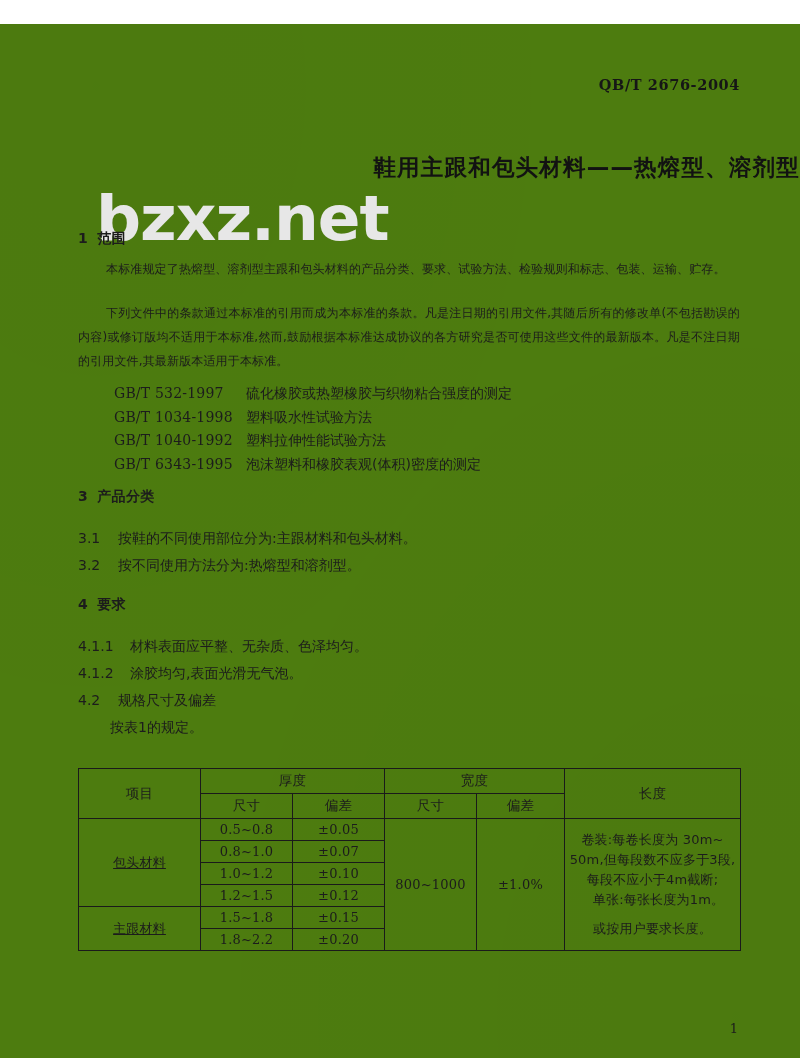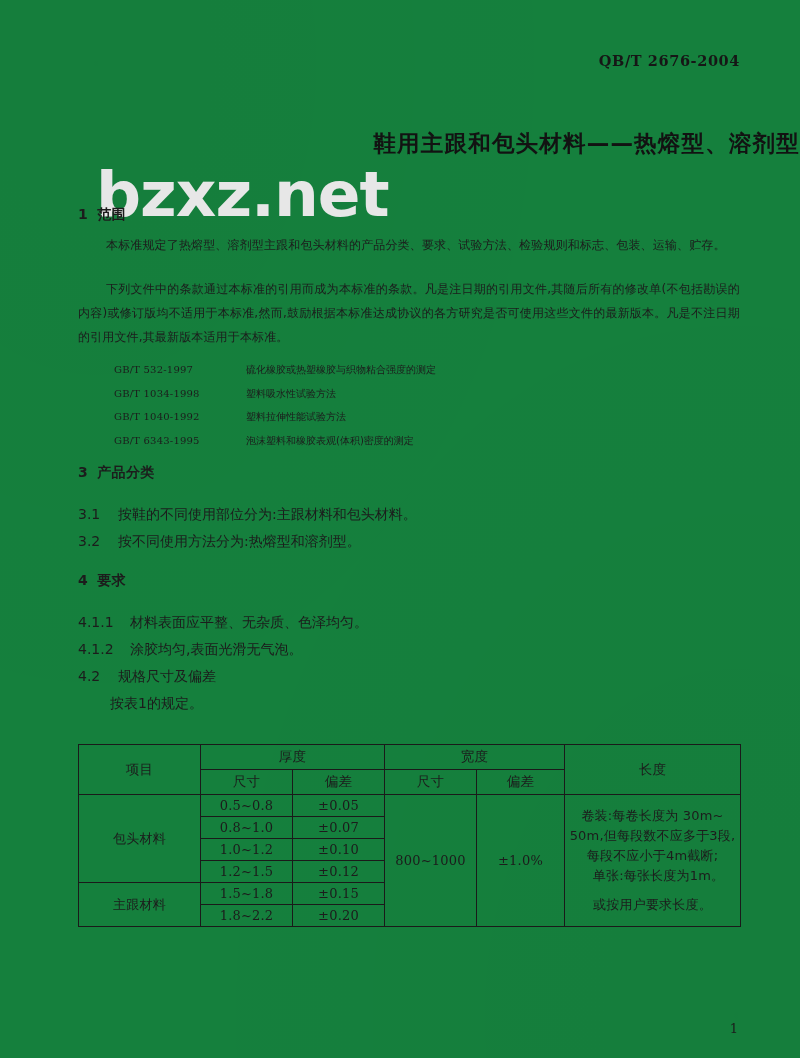--- a/index.html
+++ b/index.html
@@ -12,21 +12,22 @@
     height: 1058px;
     position: relative;
     font-family: "DejaVu Sans", "Liberation Sans", sans-serif;
     color: #1c1c1c;
     overflow: hidden;
   }
 
   .page {
     position: absolute;
     inset: 0;
-    background: #15803d;
+    background: #4d7c0f;
+    margin-top: 24px;
   }
 
   
   .page::before {
     content: "";
     position: absolute;
     inset: 0;
     background:
       radial-gradient(ellipse at 12% 6%, rgba(0,0,0,0.018), rgba(0,0,0,0) 55%),
       radial-gradient(ellipse at 92% 96%, rgba(0,0,0,0.02), rgba(0,0,0,0) 60%);
@@ -93,21 +94,21 @@
     text-indent: 28px;
     letter-spacing: 0.15px;
   }
 
   .ref-list {
     margin: 0 0 12px 0;
     padding: 0;
     list-style: none;
   }
   .ref-list li {
-    font-size: 10px;
+    font-size: 14px;
     line-height: 23.5px;
     padding-left: 36px;
     white-space: nowrap;
     font-family: "DejaVu Serif", "Liberation Serif", serif;
   }
   .ref-list .ref-code {
     display: inline-block;
     min-width: 132px;
     letter-spacing: 0.2px;
   }
@@ -181,21 +182,21 @@
   table.spec thead th {
     font-size: 13.5px;
   }
   .col-item  { width: 122px; }
   .col-tdim  { width: 92px; }
   .col-ttol  { width: 92px; }
   .col-wdim  { width: 92px; }
   .col-wtol  { width: 88px; }
   .col-len   { width: 176px; }
 
-  td.row-label { font-size: 13.5px; }
+  td.row-label { font-size: 13.5px; text-decoration: underline; }
   td.dim-cell  { font-family: "DejaVu Serif", "Liberation Serif", serif; font-size: 13px; }
 
   td.length-cell {
     text-align: left;
     vertical-align: middle;
     padding: 6px 8px;
     line-height: 20px;
     font-size: 12.2px;
   }
   td.length-cell p { margin: 0; }

